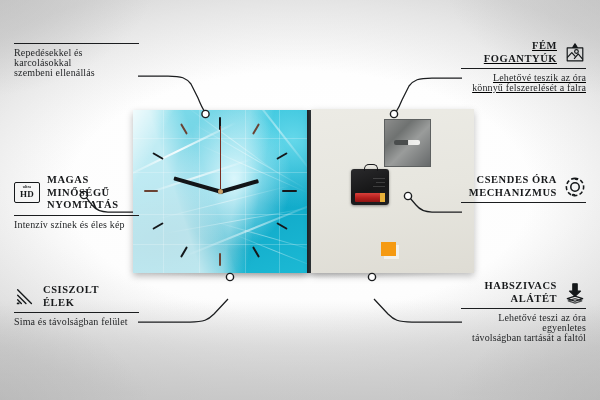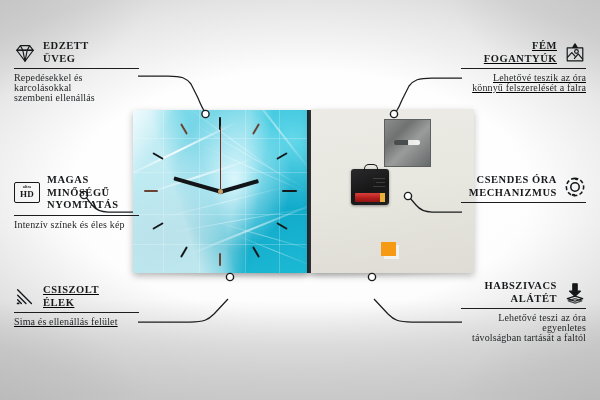--- a/index.html
+++ b/index.html
@@ -189,65 +189,53 @@
       <circle cx="205.5" cy="114" r="3.6"></circle>
       <circle cx="84" cy="195" r="3.6"></circle>
       <circle cx="230" cy="277" r="3.6"></circle>
       <circle cx="394" cy="114" r="3.6"></circle>
       <circle cx="408" cy="196" r="3.6"></circle>
       <circle cx="372" cy="277" r="3.6"></circle>
     </g>
   </svg>
 
   <div class="feature f-left" style="left:14px;top:40px;width:125px;">
-    <div class="f-head">
-      <span class="f-icon">
-        <svg viewBox="0 0 24 24" width="22" height="22" fill="none" stroke="#15181a" stroke-width="1.3" stroke-linejoin="round">
-          <path d="M3 9 L12 21 L21 9 Z"></path>
-          <path d="M3 9 L7 4 H17 L21 9 Z"></path>
-          <path d="M7 4 L9.6 9 L12 21 L14.4 9 L17 4"></path>
-          <path d="M3 9 H21"></path>
-        </svg>
-      </span>
-      <span class="f-title">EDZETT
-ÜVEG</span>
-    </div>
     <div class="f-rule"></div>
     <div class="f-desc">Repedésekkel és karcolásokkal
 szembeni ellenállás</div>
   </div>
 
   <div class="feature f-left" style="left:14px;top:174px;width:125px;">
     <div class="f-head">
       <span class="hd-badge">
         <span class="u">ultra</span>
           <span class="h">HD</span>
       </span>
       <span class="f-title">MAGAS MINŐSÉGŰ
 NYOMTATÁS</span>
     </div>
     <div class="f-rule"></div>
     <div class="f-desc">Intenzív színek és éles kép</div>
   </div>
 
-  <div class="feature f-left" style="left:14px;top:284px;width:125px;text-decoration:underline;">
+  <div class="feature f-left" style="left:14px;top:284px;width:125px;">
     <div class="f-head">
       <span class="f-icon">
         <svg viewBox="0 0 24 24" width="22" height="22" fill="none" stroke="#15181a" stroke-width="1.5" stroke-linecap="round">
           <path d="M4 4 L19 19"></path>
           <path d="M4 10 L13 19"></path>
           <path d="M4 15 L8 19"></path>
           <path d="M4 19 L5 19" stroke-width="2"></path>
         </svg>
       </span>
       <span class="f-title">CSISZOLT
 ÉLEK</span>
     </div>
     <div class="f-rule"></div>
-    <div class="f-desc">Sima és ellenállás felület</div>
+    <div class="f-desc">Sima és távolságban felület</div>
   </div>
 
   <div class="feature f-right" style="left:461px;top:40px;width:125px;text-decoration:underline;">
     <div class="f-head">
       <span class="f-title">FÉM
 FOGANTYÚK</span>
       <span class="f-icon">
         <svg viewBox="0 0 24 24" width="22" height="22" fill="none" stroke="#15181a" stroke-width="1.3" stroke-linejoin="round">
           <path d="M12 2 L9.5 6 H14.5 Z" fill="#15181a"></path>
           <rect x="3.5" y="6.5" width="17" height="14"></rect>

